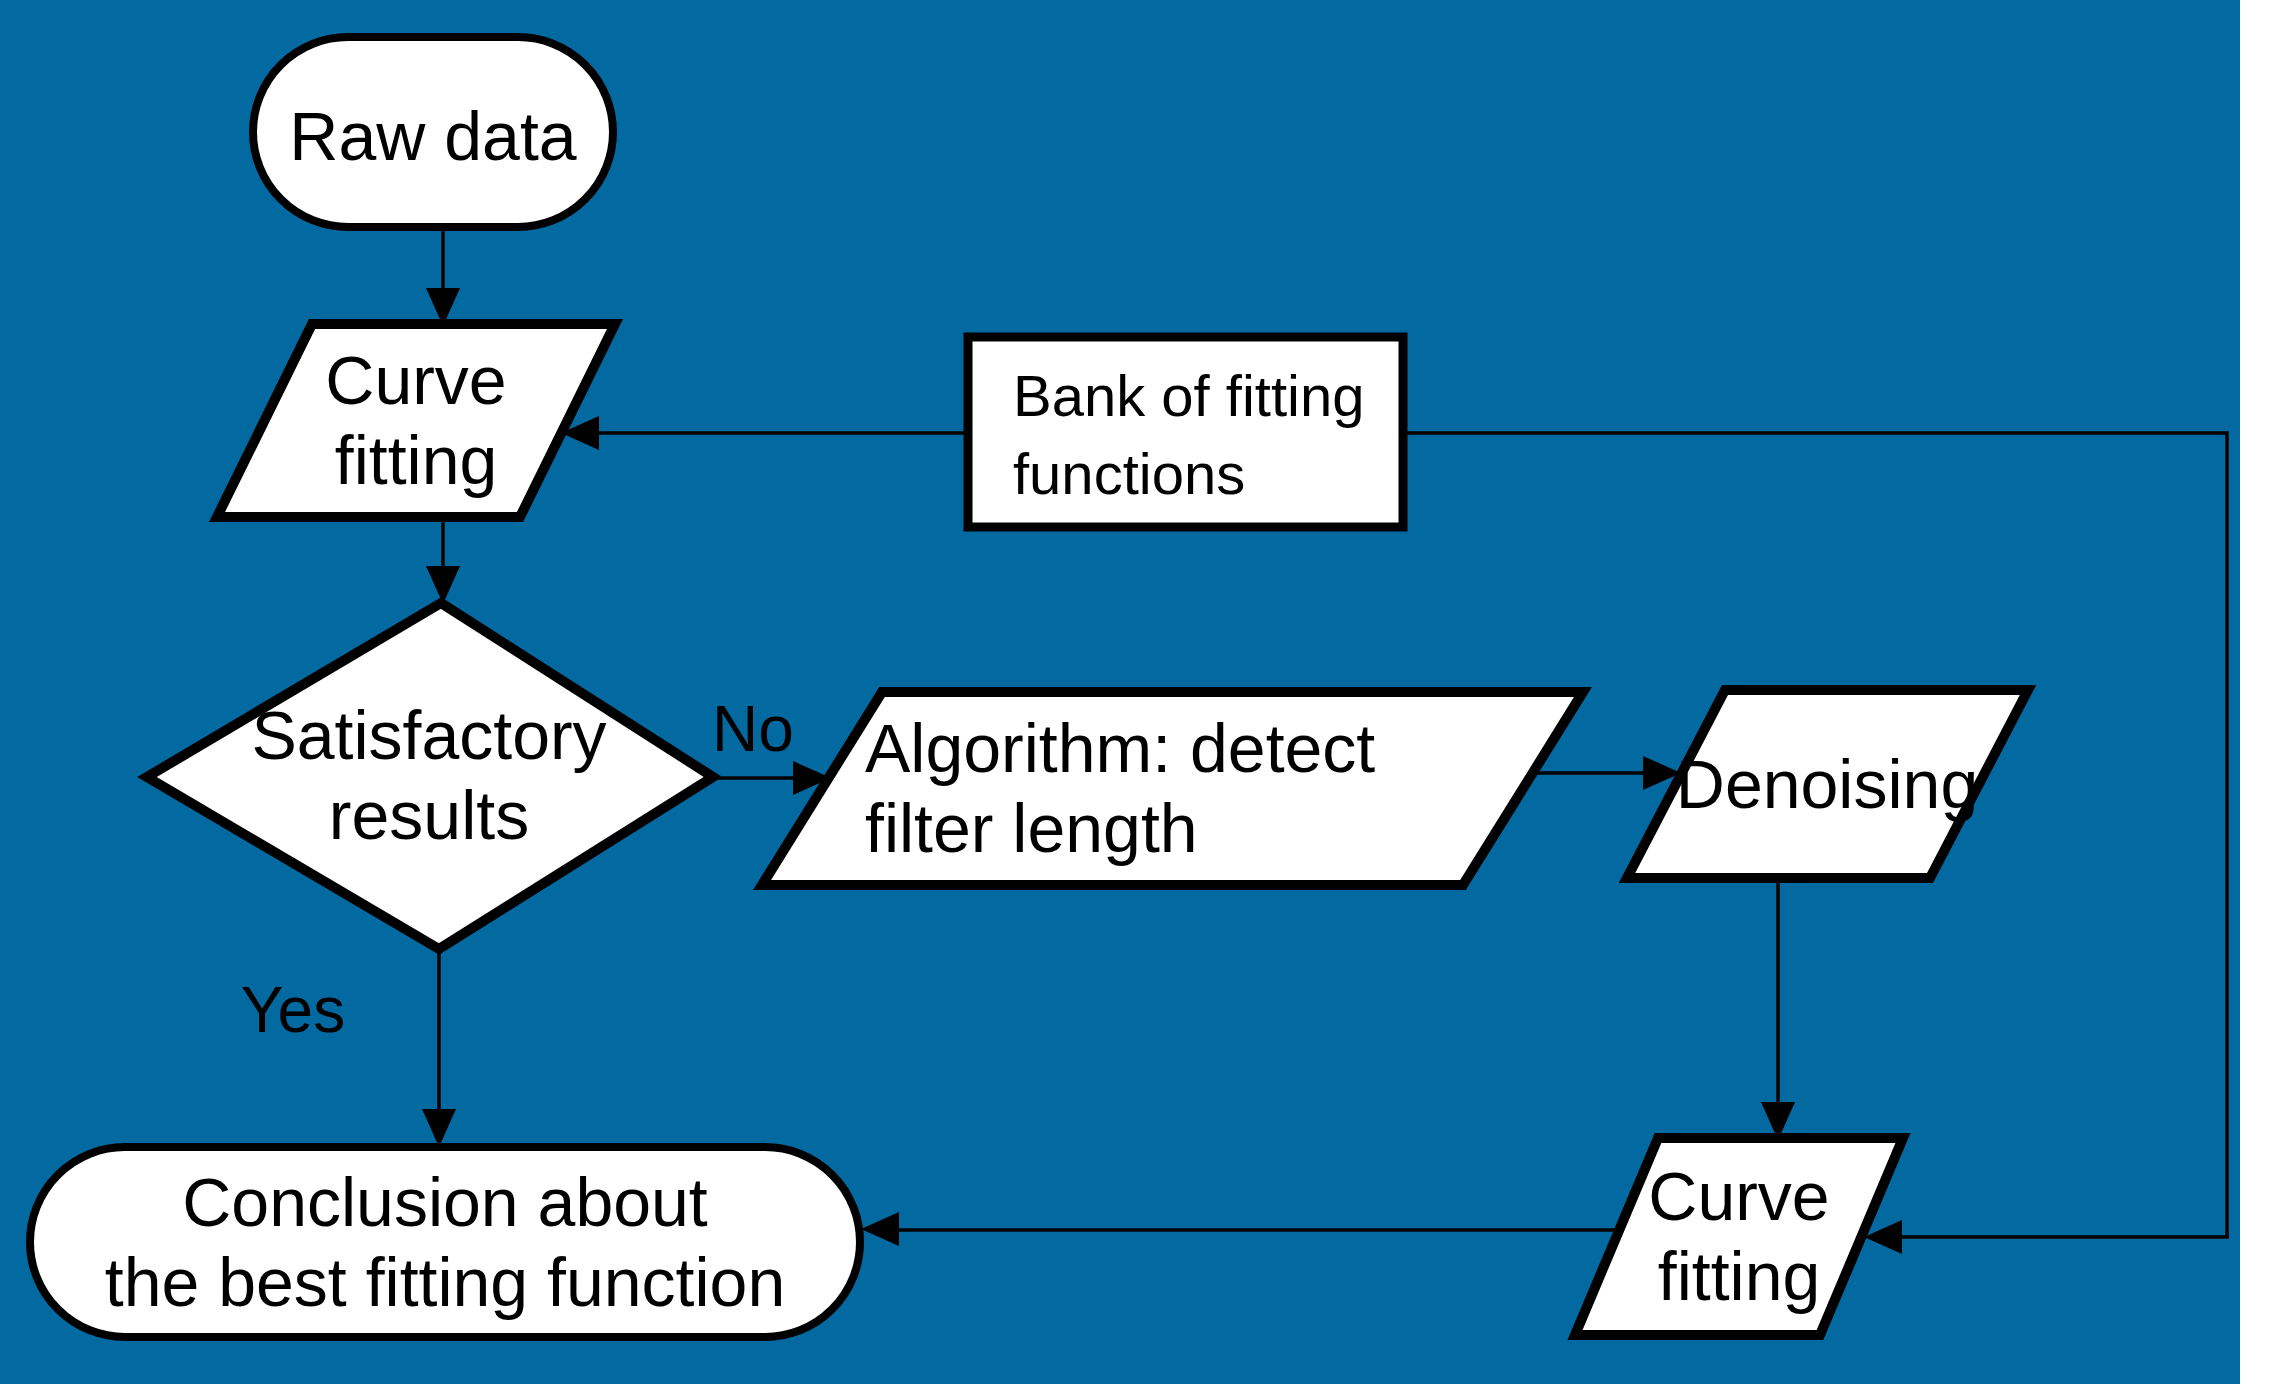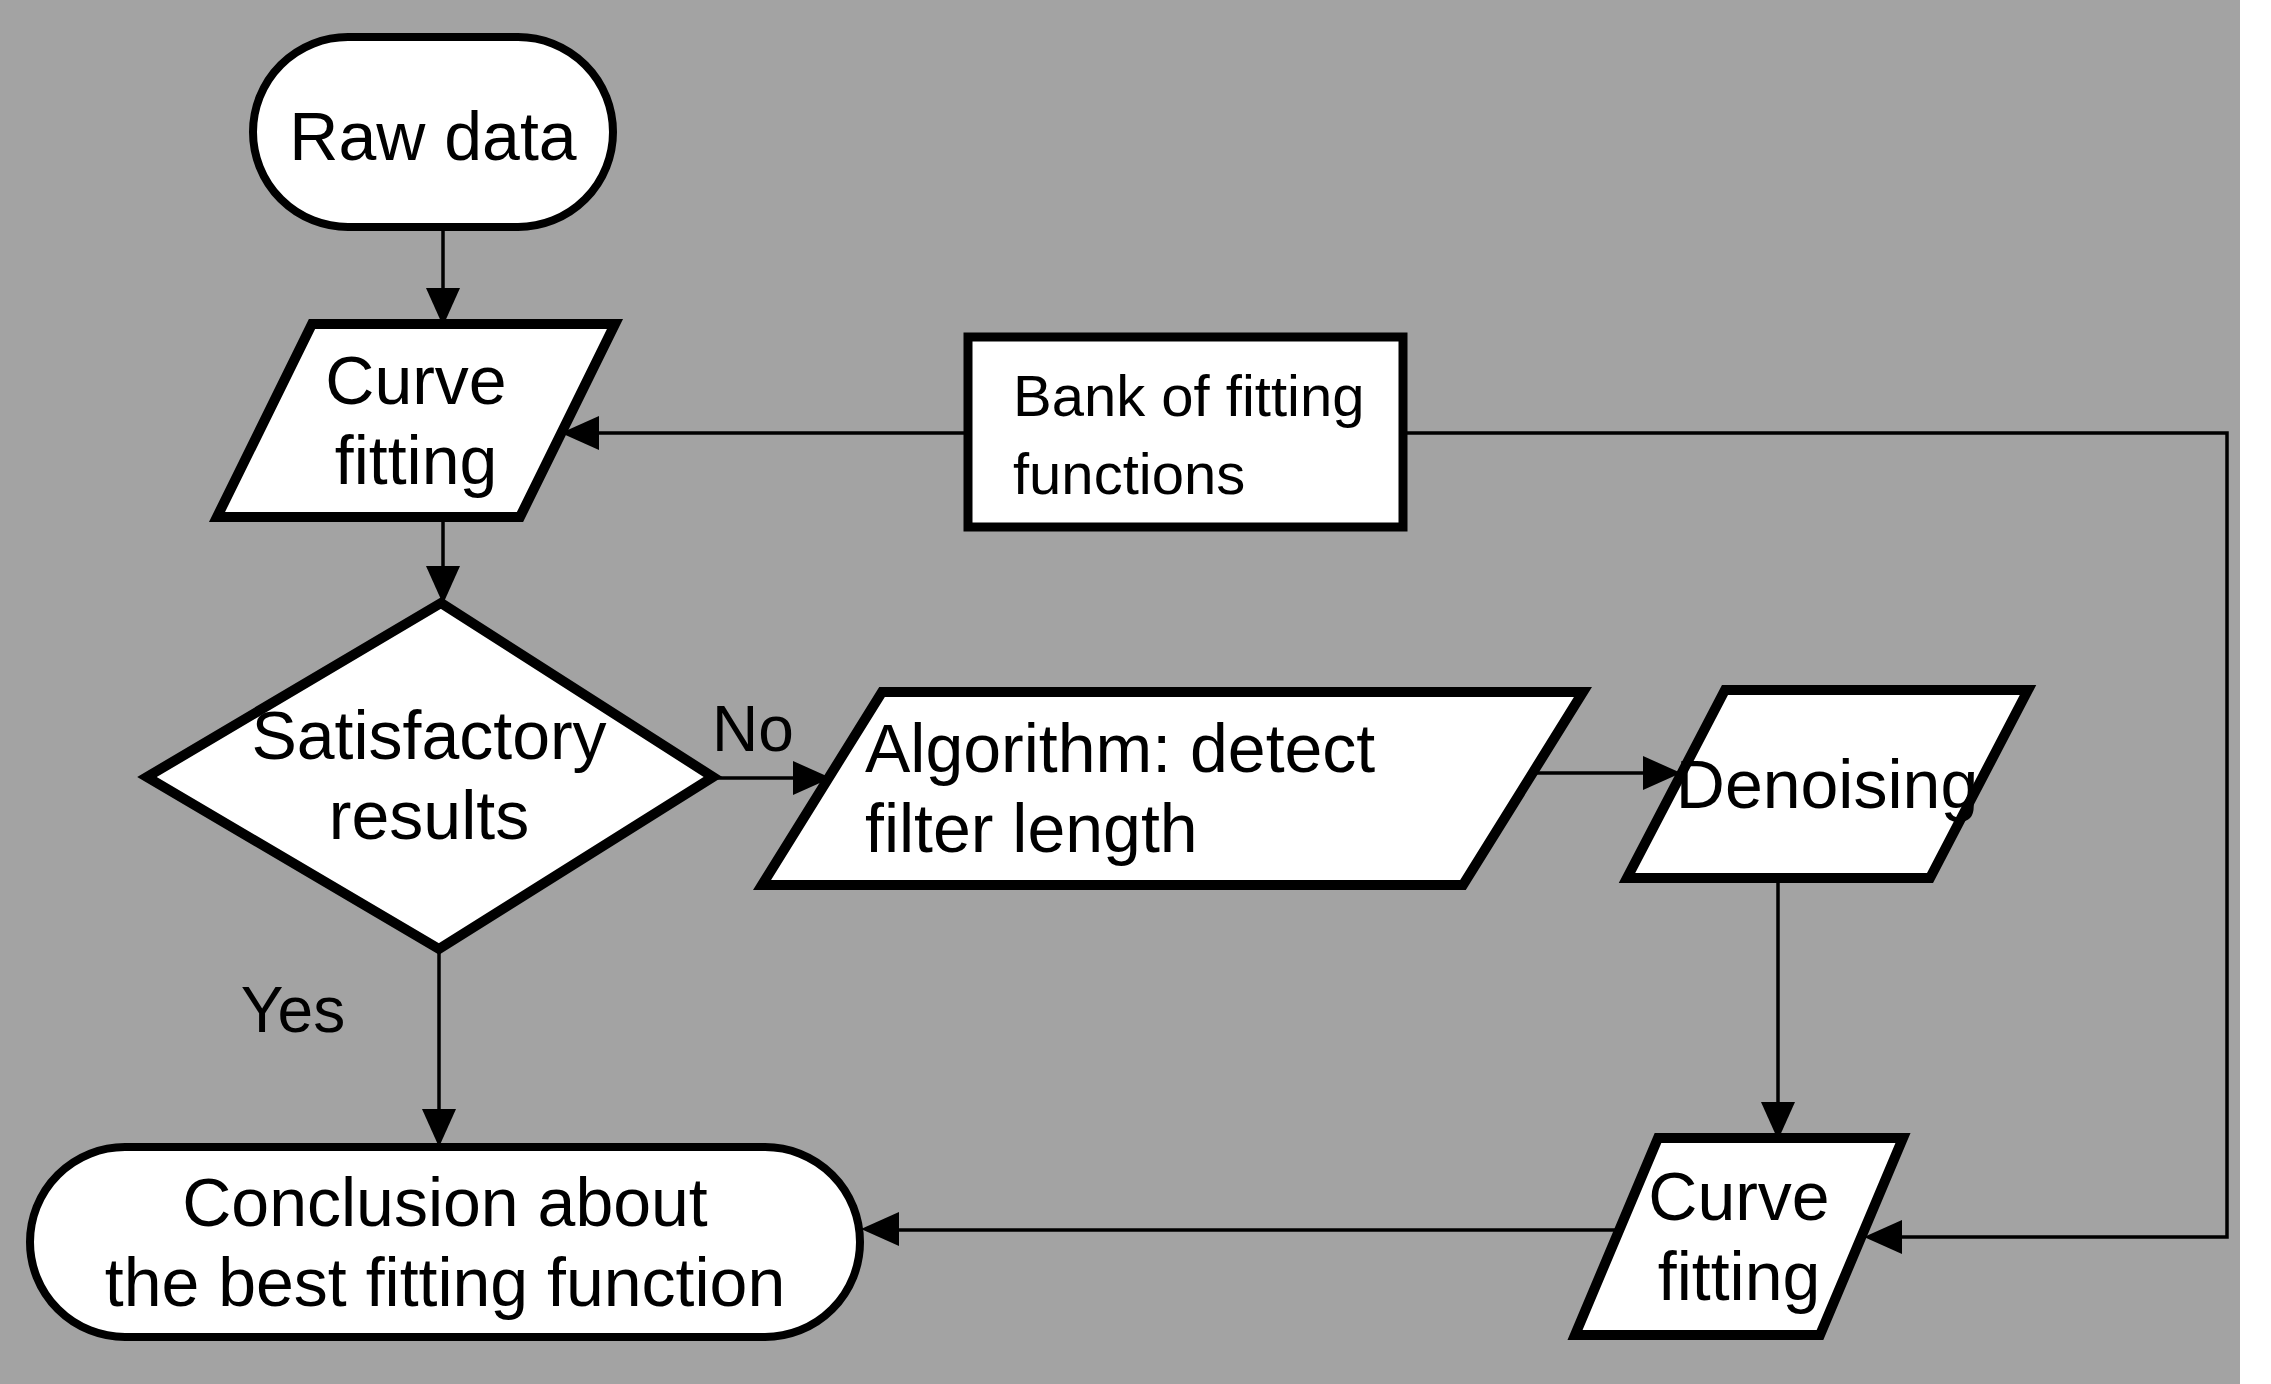--- a/index.html
+++ b/index.html
@@ -1,20 +1,20 @@
 <!DOCTYPE html>
 <html><head>
 <meta charset="utf-8">
 <style>
   html, body { margin: 0; padding: 0; background: #ffffff; }
   #canvas {
     position: relative;
     width: 2240px;
     height: 1384px;
-    background: #a3a3a3;
+    background: #0369a1;
     overflow: hidden;
   }
   svg { display: block; }
   .shape {
     fill: #ffffff;
     stroke: #000000;
     stroke-linejoin: miter;
   }
   .sw8  { stroke-width: 8; }
   .sw9  { stroke-width: 9; }

